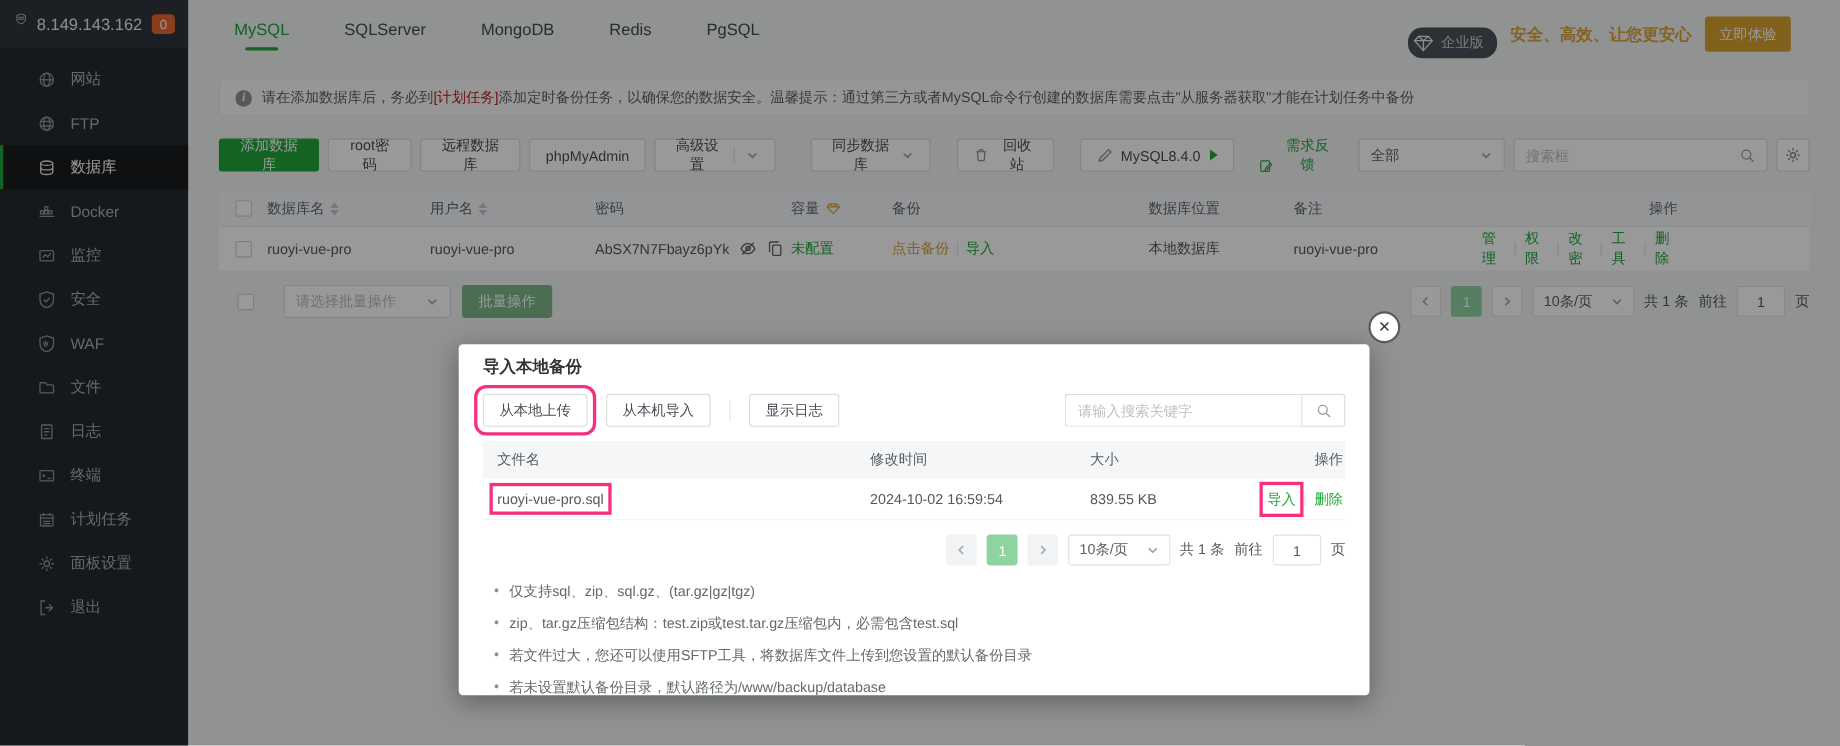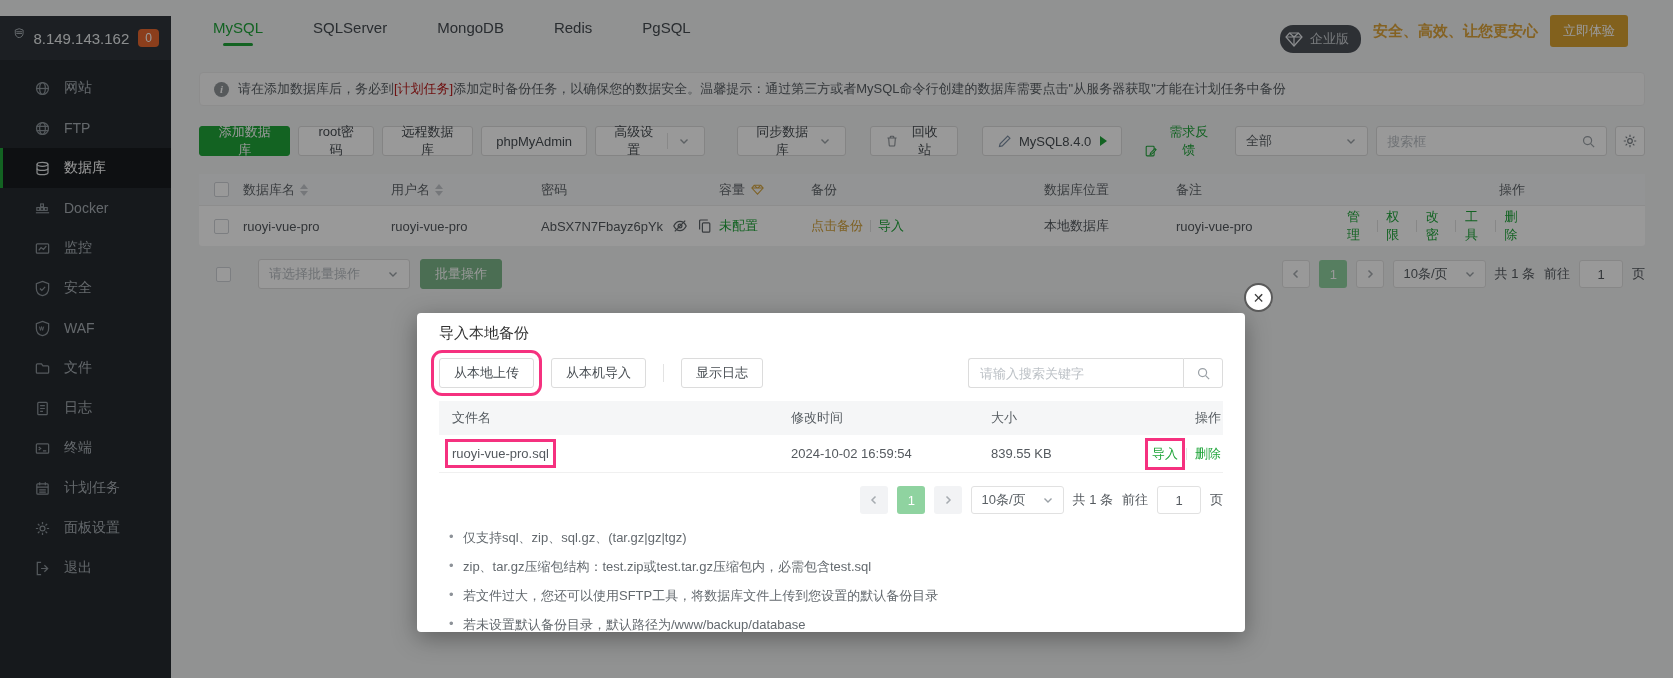--- a/index.html
+++ b/index.html
@@ -2,21 +2,21 @@
 <html><head>
 <meta charset="utf-8">
 <style>
 * { margin:0; padding:0; box-sizing:border-box; }
 html,body { width:1673px; height:678px; overflow:hidden;
   font-family:"Liberation Sans","DejaVu Sans",sans-serif; }
 .app { position:relative; width:1673px; height:678px; background:#f2f3f4; overflow:hidden; }
 svg { display:block; }
 
 
-.sidebar { position:absolute; left:0; top:16px; bottom:0; width:171px; background:#262b30; z-index:1; }
+.sidebar { position:absolute; left:0; top:0; bottom:0; width:171px; background:#262b30; z-index:1; }
 .server { height:44px; display:flex; align-items:center; gap:9px; padding:0 12px 0 14px;
   background:#2f353b; color:#e8ebed; font-size:15px; }
 .server .badge { margin-left:auto; background:#e8682f; color:#fff; border-radius:4px;
   font-size:12px; line-height:18px; padding:0 7px; }
 .menu { padding-top:8px; }
 .menu-item { height:40px; display:flex; align-items:center; gap:13px; padding-left:31px;
   color:#a7aeb4; font-size:14px; cursor:pointer; border-left:3px solid transparent; }
 .menu-item .mi { width:17px; height:17px; color:#8d959b; flex:none; }
 .menu-item.active { background:#181c1f; border-left-color:#20a53a; color:#fff; }
 .menu-item.active .mi { color:#e3e6e8; }
@@ -110,21 +110,21 @@
   text-align:center; font-size:13px; color:#54595e; outline:none; font-family:inherit; }
 .pg2 .pg-btn { border:none; background:#f2f3f5; }
 
 
 .overlay { position:absolute; inset:0; background:rgba(0,0,0,0.40); z-index:40; }
 .modal { position:absolute; left:417px; top:313px; width:828px; height:319px; background:#fff;
   border-radius:4px; z-index:60; box-shadow:0 6px 24px rgba(0,0,0,.35); }
 .modal-close { position:absolute; top:-30px; right:-28px; width:29px; height:29px; border-radius:50%;
   background:#fff; border:2px solid #5a5a5a; color:#3c3c3c; font-size:14px; font-weight:bold;
   display:flex; align-items:center; justify-content:center; cursor:pointer; z-index:61; }
-.modal-h { padding:11px 22px 8px; font-size:15px; font-weight:normal; color:#333; }
+.modal-h { padding:11px 22px 8px; font-size:15px; font-weight:bold; color:#333; }
 .m-toolbar { display:flex; align-items:center; padding:7px 22px 0; }
 .hl { outline:3px solid #f5317f; outline-offset:5px; }
 .hl-tight { outline:3px solid #f5317f; outline-offset:4px; }
 .sgroup { margin-left:auto; display:flex; }
 .sgroup input { width:215px; height:30px; border:1px solid #dcdcdc; border-right:none;
   border-radius:3px 0 0 3px; padding:0 11px; font-size:13px; color:#555; outline:none; font-family:inherit; }
 .sgroup input::placeholder { color:#bcc1c6; }
 .sgroup .sbtn { width:40px; height:30px; border:1px solid #dcdcdc; border-radius:0 3px 3px 0;
   display:flex; align-items:center; justify-content:center; background:#fff; cursor:pointer; color:#9aa0a6; }
 .mtable { margin:13px 22px 0; font-size:13px; }

